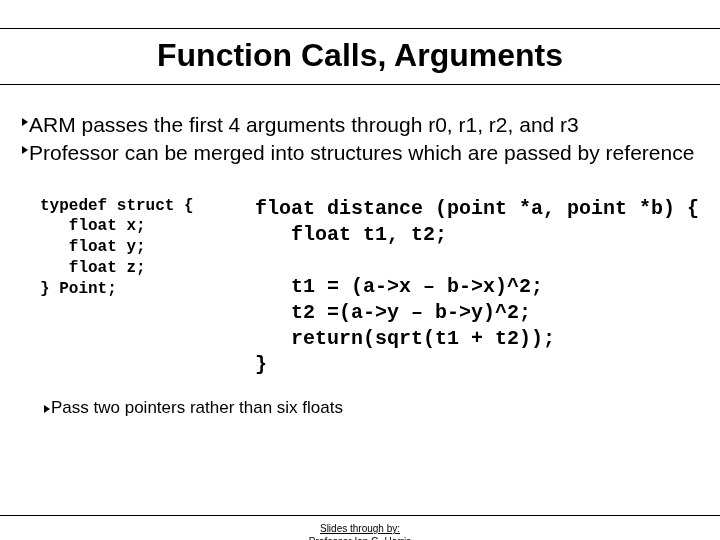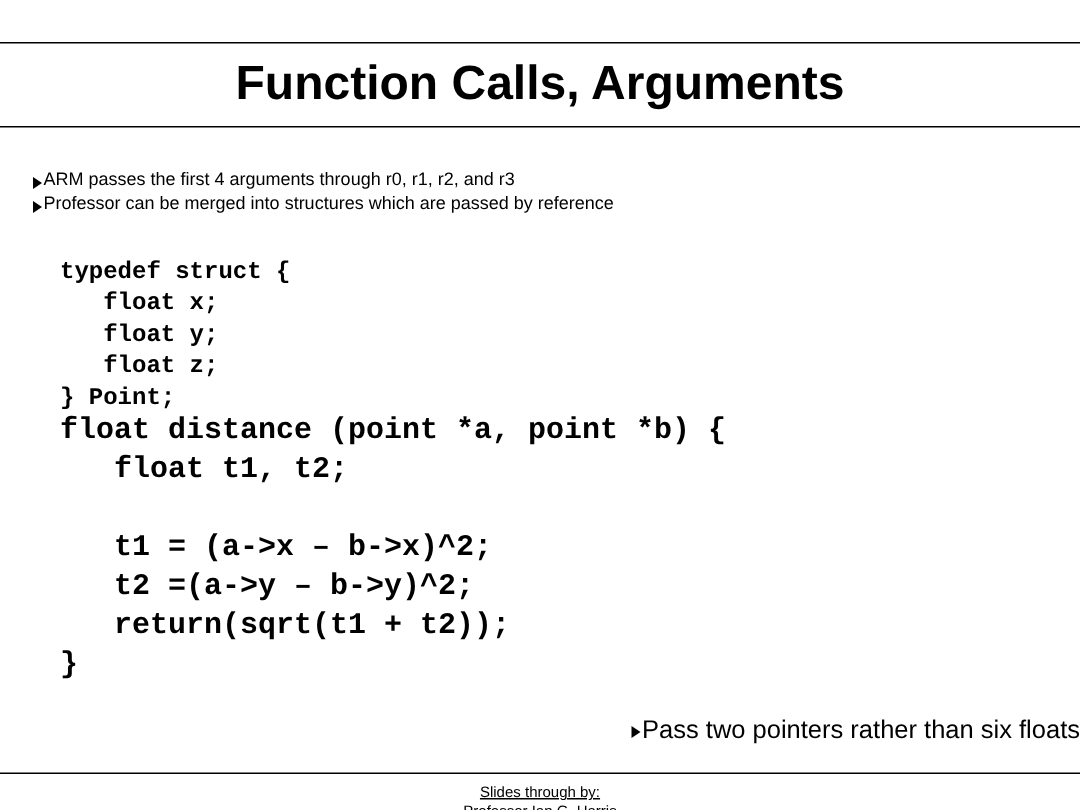--- a/index.html
+++ b/index.html
@@ -25,21 +25,21 @@
     padding: 8px 0 10px 0;
   }
   .title {
     text-align: center;
     font-size: 32px;
     font-weight: bold;
     margin: 0;
   }
   .bullets {
     margin: 26px 22px 0 22px;
-    font-size: 12px;
+    font-size: 21px;
     line-height: 1.35;
   }
   .bullet {
     display: flex;
     align-items: flex-start;
   }
   .arrow {
     display: inline-block;
     width: 0;
     height: 0;
@@ -47,21 +47,20 @@
     border-bottom: 4px solid transparent;
     border-left: 6px solid #000;
     margin-right: 1px;
     margin-top: 7px;
     flex-shrink: 0;
   }
   .code-row {
     display: flex;
     margin-top: 28px;
     padding: 0 30px 0 40px;
-    flex-direction: column;
   }
   .code-left {
     font-family: "Courier New", Courier, monospace;
     font-size: 16px;
     font-weight: bold;
     white-space: pre;
     line-height: 1.3;
     width: 215px;
     flex-shrink: 0;
   }
@@ -69,21 +68,21 @@
     font-family: "Courier New", Courier, monospace;
     font-size: 20px;
     font-weight: bold;
     white-space: pre;
     line-height: 1.3;
   }
   .closing {
     margin-top: 20px;
     font-size: 17px;
     display: flex;
-    justify-content: flex-end;
+    justify-content: flex-start;
     padding-left: 44px;
   }
   .closing-inner {
     display: flex;
     align-items: flex-start;
   }
   .footer {
     position: absolute;
     bottom: 20px;
     left: 0;

